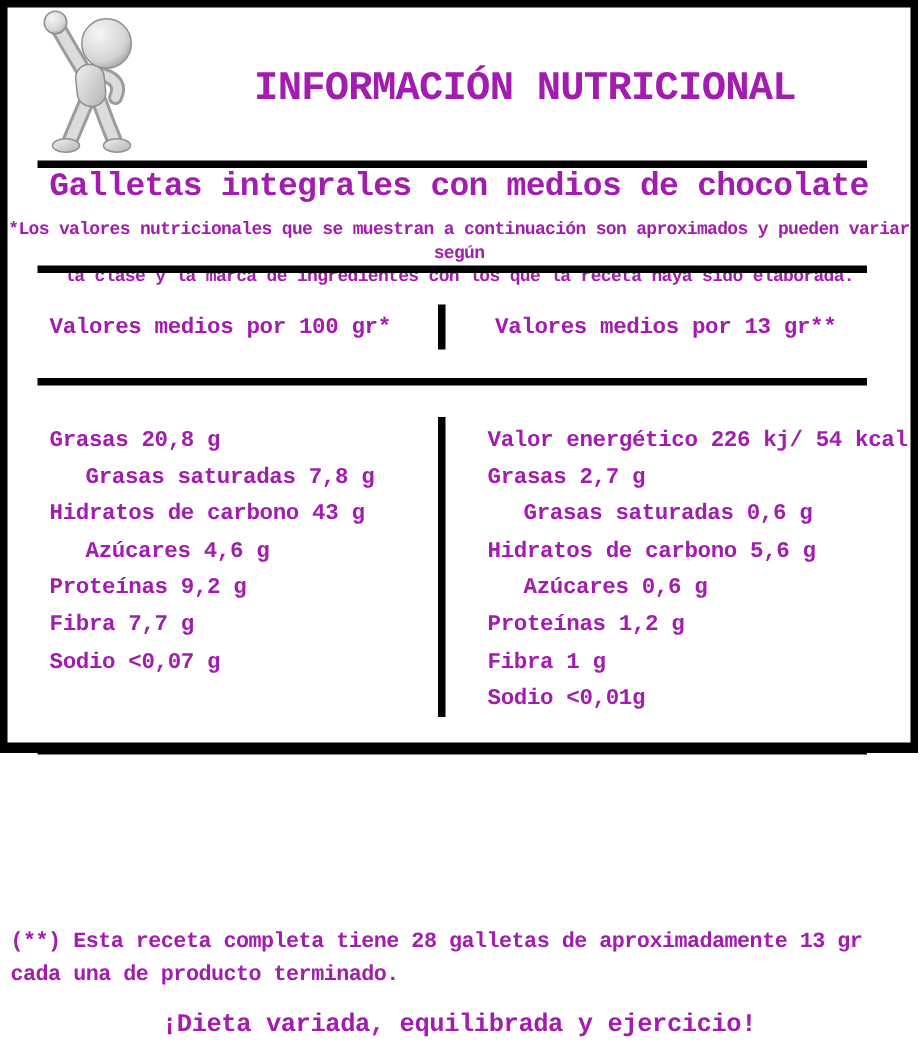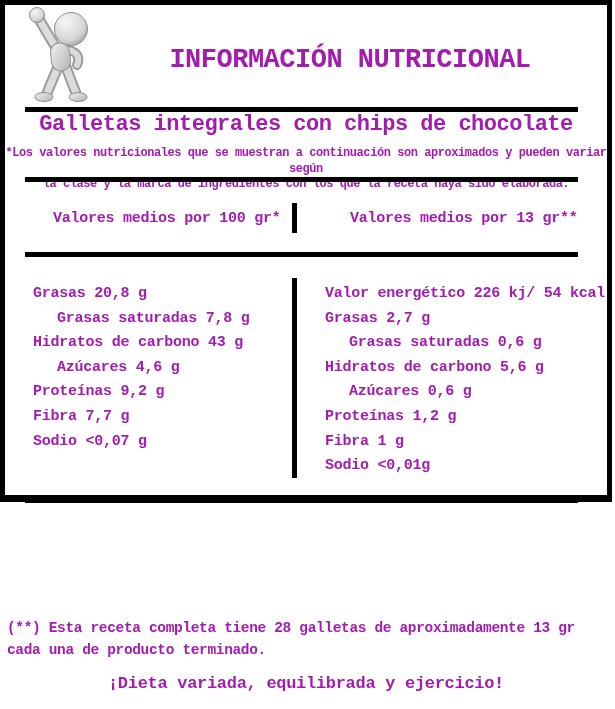--- a/index.html
+++ b/index.html
@@ -69,21 +69,20 @@
     line-height: 15.5px;
     text-align: center;
   }
 
   .col-header {
     top: 205px;
     font-size: 15px;
     font-weight: 700;
     letter-spacing: -0.25px;
     white-space: nowrap;
-    margin-left: 20px;
   }
   .col-header.left-h { left: 28px; }
   .col-header.right-h { left: 325px; }
 
   .vdiv { left: 287px; width: 5px; background: #000000; }
   .vdiv-header { top: 198px; height: 30px; }
   .vdiv-body { top: 273px; height: 200px; }
 
   .nutrient-col {
     top: 277px;
@@ -158,21 +157,21 @@
         <rect x="33" y="37" width="19" height="28" rx="9" fill="url(#gBody)" stroke="#8f8f8f" stroke-width="1" transform="rotate(-6 42 51)"></rect>
 
         <circle cx="53" cy="23" r="16.5" fill="url(#gHead)" stroke="#8f8f8f" stroke-width="1"></circle>
       </svg>
     </div>
 
     <h1 class="main-title">INFORMACIÓN NUTRICIONAL</h1>
 
     <div class="hline hl1"></div>
 
-    <h2 class="product-title">Galletas integrales con chips de chocolate</h2>
+    <h2 class="product-title">Galletas integrales con medios de chocolate</h2>
 
     <div class="disclaimer">
       <div>*Los valores nutricionales que se muestran a continuación son aproximados y pueden variar según</div>
       <div>la clase y la marca de ingredientes con los que la receta haya sido elaborada.</div>
     </div>
 
     <div class="hline hl2"></div>
 
     <div class="col-header left-h">Valores medios por 100 gr*</div>
     <div class="vdiv vdiv-header"></div>

